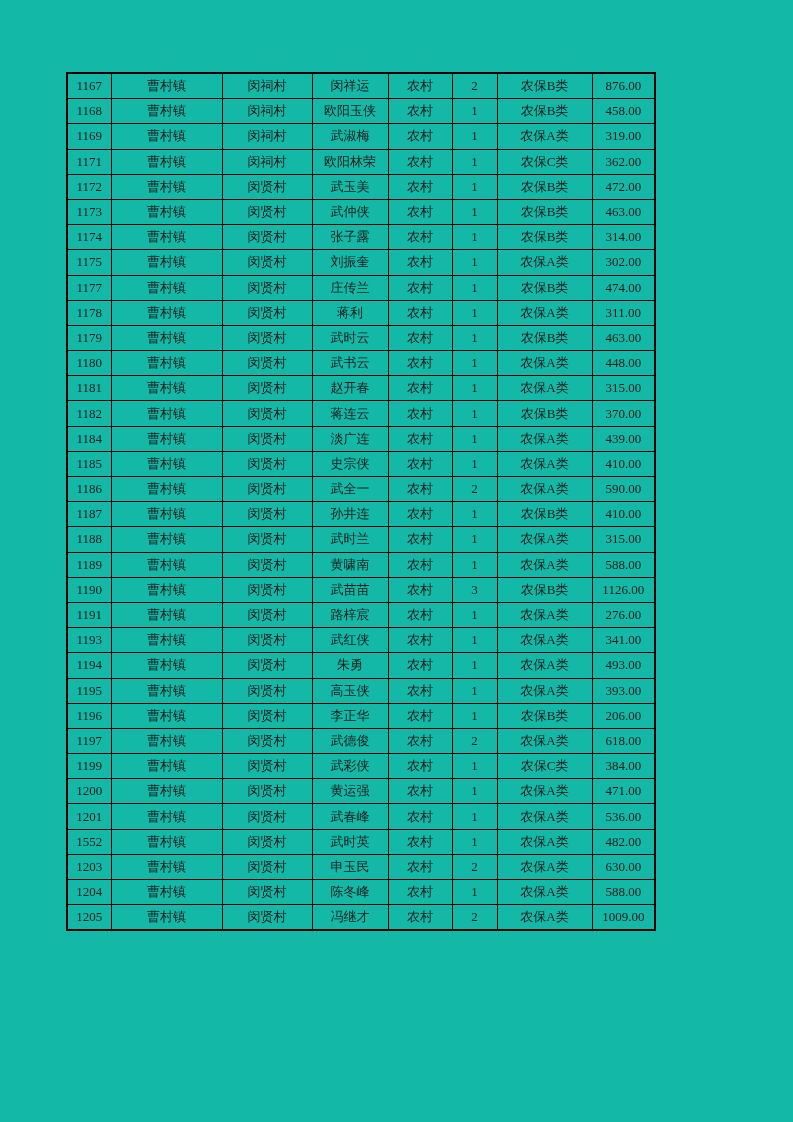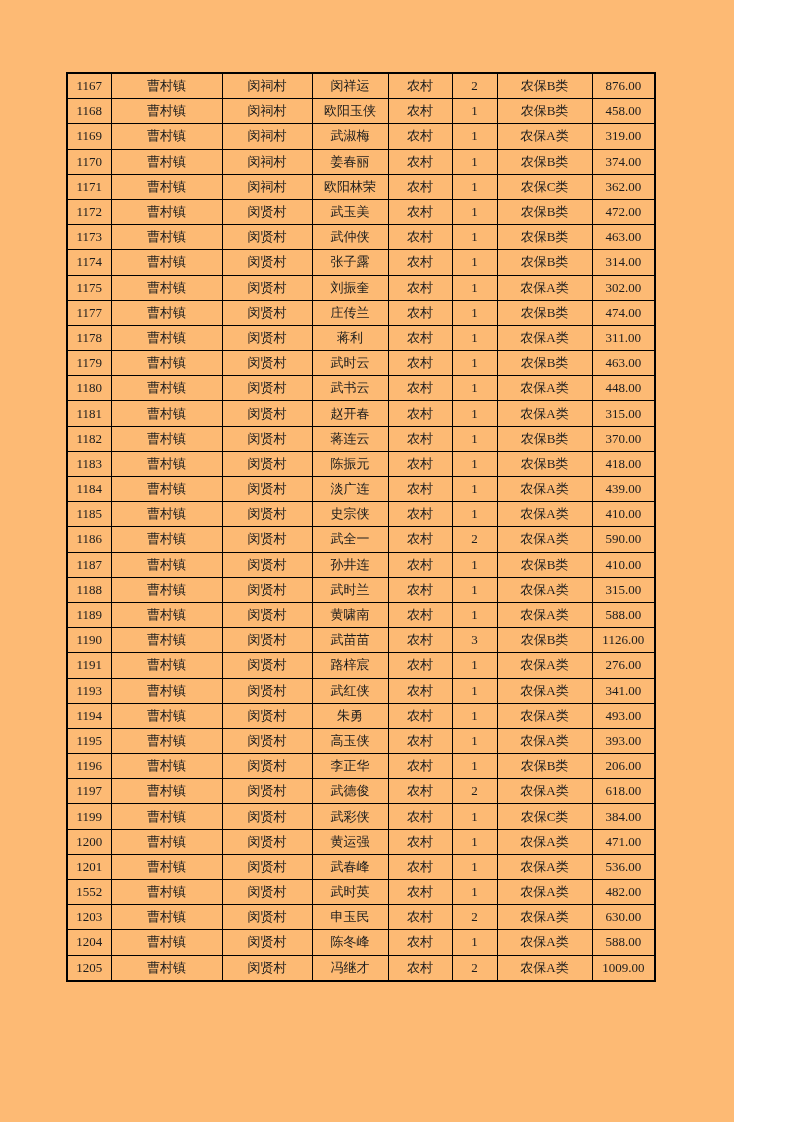--- a/index.html
+++ b/index.html
@@ -9,22 +9,22 @@
   }
   body {
     width: 793px;
     height: 1122px;
     position: relative;
     font-family: "Liberation Serif", "DejaVu Serif", serif;
   }
   .page {
     position: absolute;
     left: 0; top: 0;
-    width: 734px; height: 1122px;
-    background: #fdba74;
+    width: 793px; height: 1122px;
+    background: #14b8a6;
   }
   table.benefits-table {
     position: absolute;
     left: 66px;
     top: 72px;
     border-collapse: collapse;
     table-layout: fixed;
     border: 2px solid #000000;
   }
   table.benefits-table td {
@@ -87,30 +87,20 @@
           <td>1169</td>
           <td>曹村镇</td>
           <td>闵祠村</td>
           <td>武淑梅</td>
           <td>农村</td>
           <td>1</td>
           <td>农保A类</td>
           <td>319.00</td>
         </tr>
         <tr>
-          <td>1170</td>
-          <td>曹村镇</td>
-          <td>闵祠村</td>
-          <td>姜春丽</td>
-          <td>农村</td>
-          <td>1</td>
-          <td>农保B类</td>
-          <td>374.00</td>
-        </tr>
-        <tr>
           <td>1171</td>
           <td>曹村镇</td>
           <td>闵祠村</td>
           <td>欧阳林荣</td>
           <td>农村</td>
           <td>1</td>
           <td>农保C类</td>
           <td>362.00</td>
         </tr>
         <tr>
@@ -205,30 +195,20 @@
         </tr>
         <tr>
           <td>1182</td>
           <td>曹村镇</td>
           <td>闵贤村</td>
           <td>蒋连云</td>
           <td>农村</td>
           <td>1</td>
           <td>农保B类</td>
           <td>370.00</td>
-        </tr>
-        <tr>
-          <td>1183</td>
-          <td>曹村镇</td>
-          <td>闵贤村</td>
-          <td>陈振元</td>
-          <td>农村</td>
-          <td>1</td>
-          <td>农保B类</td>
-          <td>418.00</td>
         </tr>
         <tr>
           <td>1184</td>
           <td>曹村镇</td>
           <td>闵贤村</td>
           <td>淡广连</td>
           <td>农村</td>
           <td>1</td>
           <td>农保A类</td>
           <td>439.00</td>

